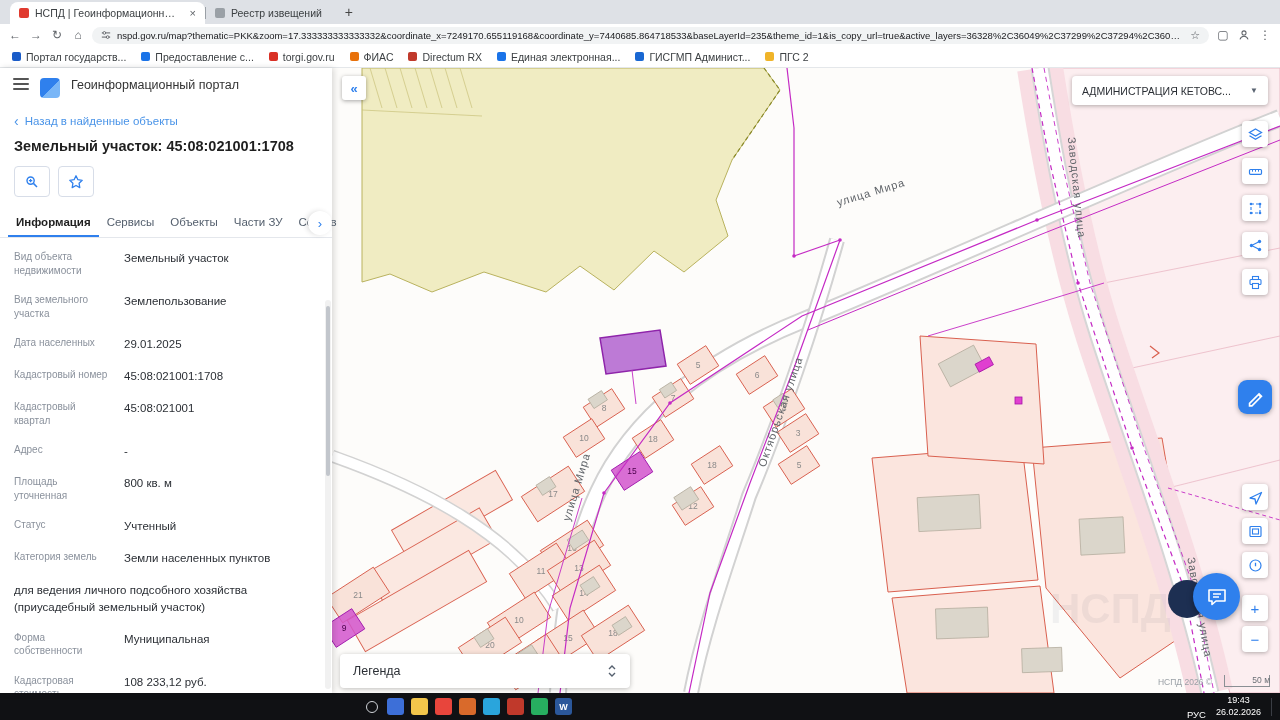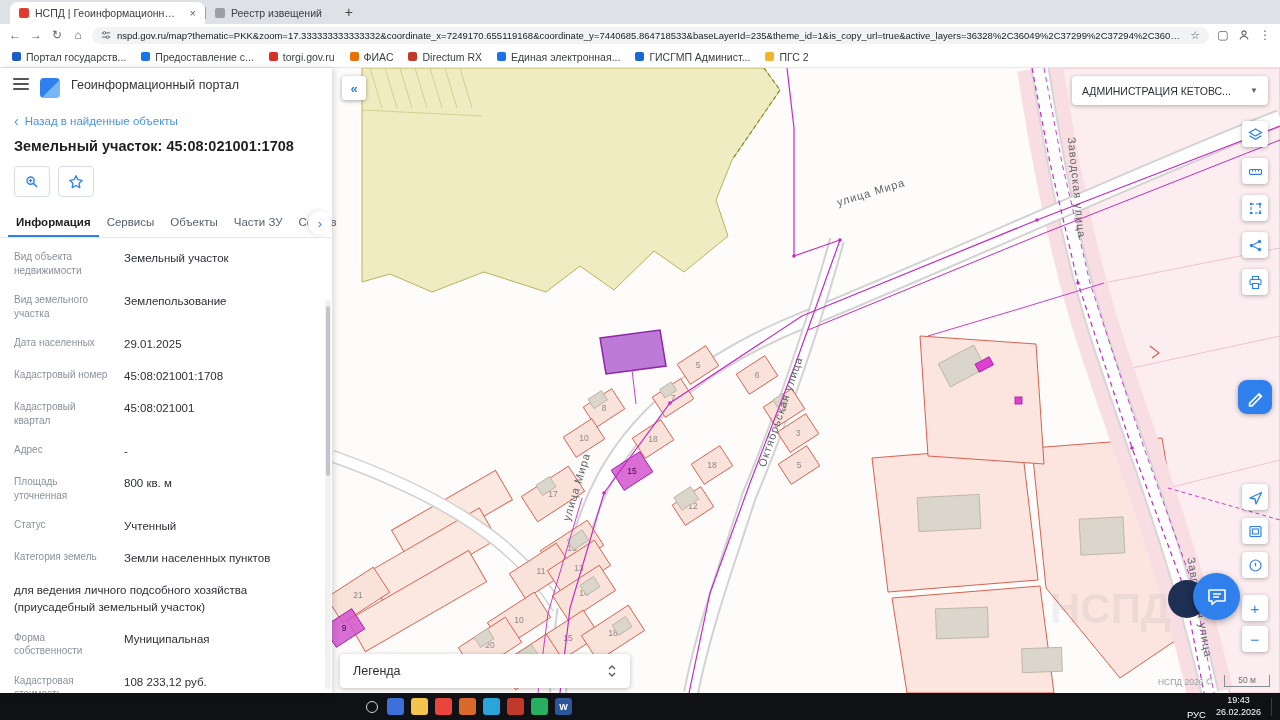--- a/index.html
+++ b/index.html
@@ -85,21 +85,21 @@
               color:#2f80ed; font-size:15px; display:flex; align-items:center; justify-content:center; }
   .chat-shadow { right:74px; top:512px; width:38px; height:38px; border-radius:50%; background:#1d2f52; }
   .chat-btn { right:40px; top:505px; width:47px; height:47px; border-radius:50%; background:#2f80ed;
               box-shadow:0 2px 6px rgba(0,0,0,.35); display:flex; align-items:center; justify-content:center; }
   .chat-btn svg { width:24px; height:24px; }
   .legend-bar { left:8px; bottom:5px; width:290px; height:34px; background:#fff; border-radius:4px;
                 box-shadow:0 1px 5px rgba(0,0,0,.25); display:flex; align-items:center; justify-content:space-between;
                 padding:0 13px; font-size:12.5px; color:#2b2f35; }
   .legend-bar svg { width:10px; height:16px; color:#55606e; }
   .attrib { right:10px; bottom:6px; display:flex; align-items:flex-end; gap:12px; font-size:8.5px; color:#9aa0a6; }
-  .scale { width:46px; text-align:center; color:#6b7076; border-bottom:1px solid #8a8f94;
+  .scale { width:46px; text-align:right; color:#6b7076; border-bottom:1px solid #8a8f94;
            box-shadow:inset 1px 0 0 #8a8f94, inset -1px 0 0 #8a8f94; padding-bottom:1px; }
 
   
   .taskbar { height:27px; background:#101114; display:flex; align-items:center; padding:0 6px; color:#fff; position:relative; }
   .tb-apps { position:absolute; left:340px; display:flex; align-items:center; gap:7px; }
   .tb-ico { width:17px; height:17px; border-radius:3px; display:flex; align-items:center; justify-content:center;
             font-size:9px; font-weight:bold; color:#fff; }
   .tb-ico.start { background:transparent; display:grid; grid-template-columns:1fr 1fr; grid-template-rows:1fr 1fr; gap:1.5px; padding:2px; }
   .tb-ico.start i { background:#4db2ff; }
   .tb-ico.search { background:transparent; border:1.6px solid #cfd3d8; border-radius:50%; width:12px; height:12px; margin:0 2px; }

